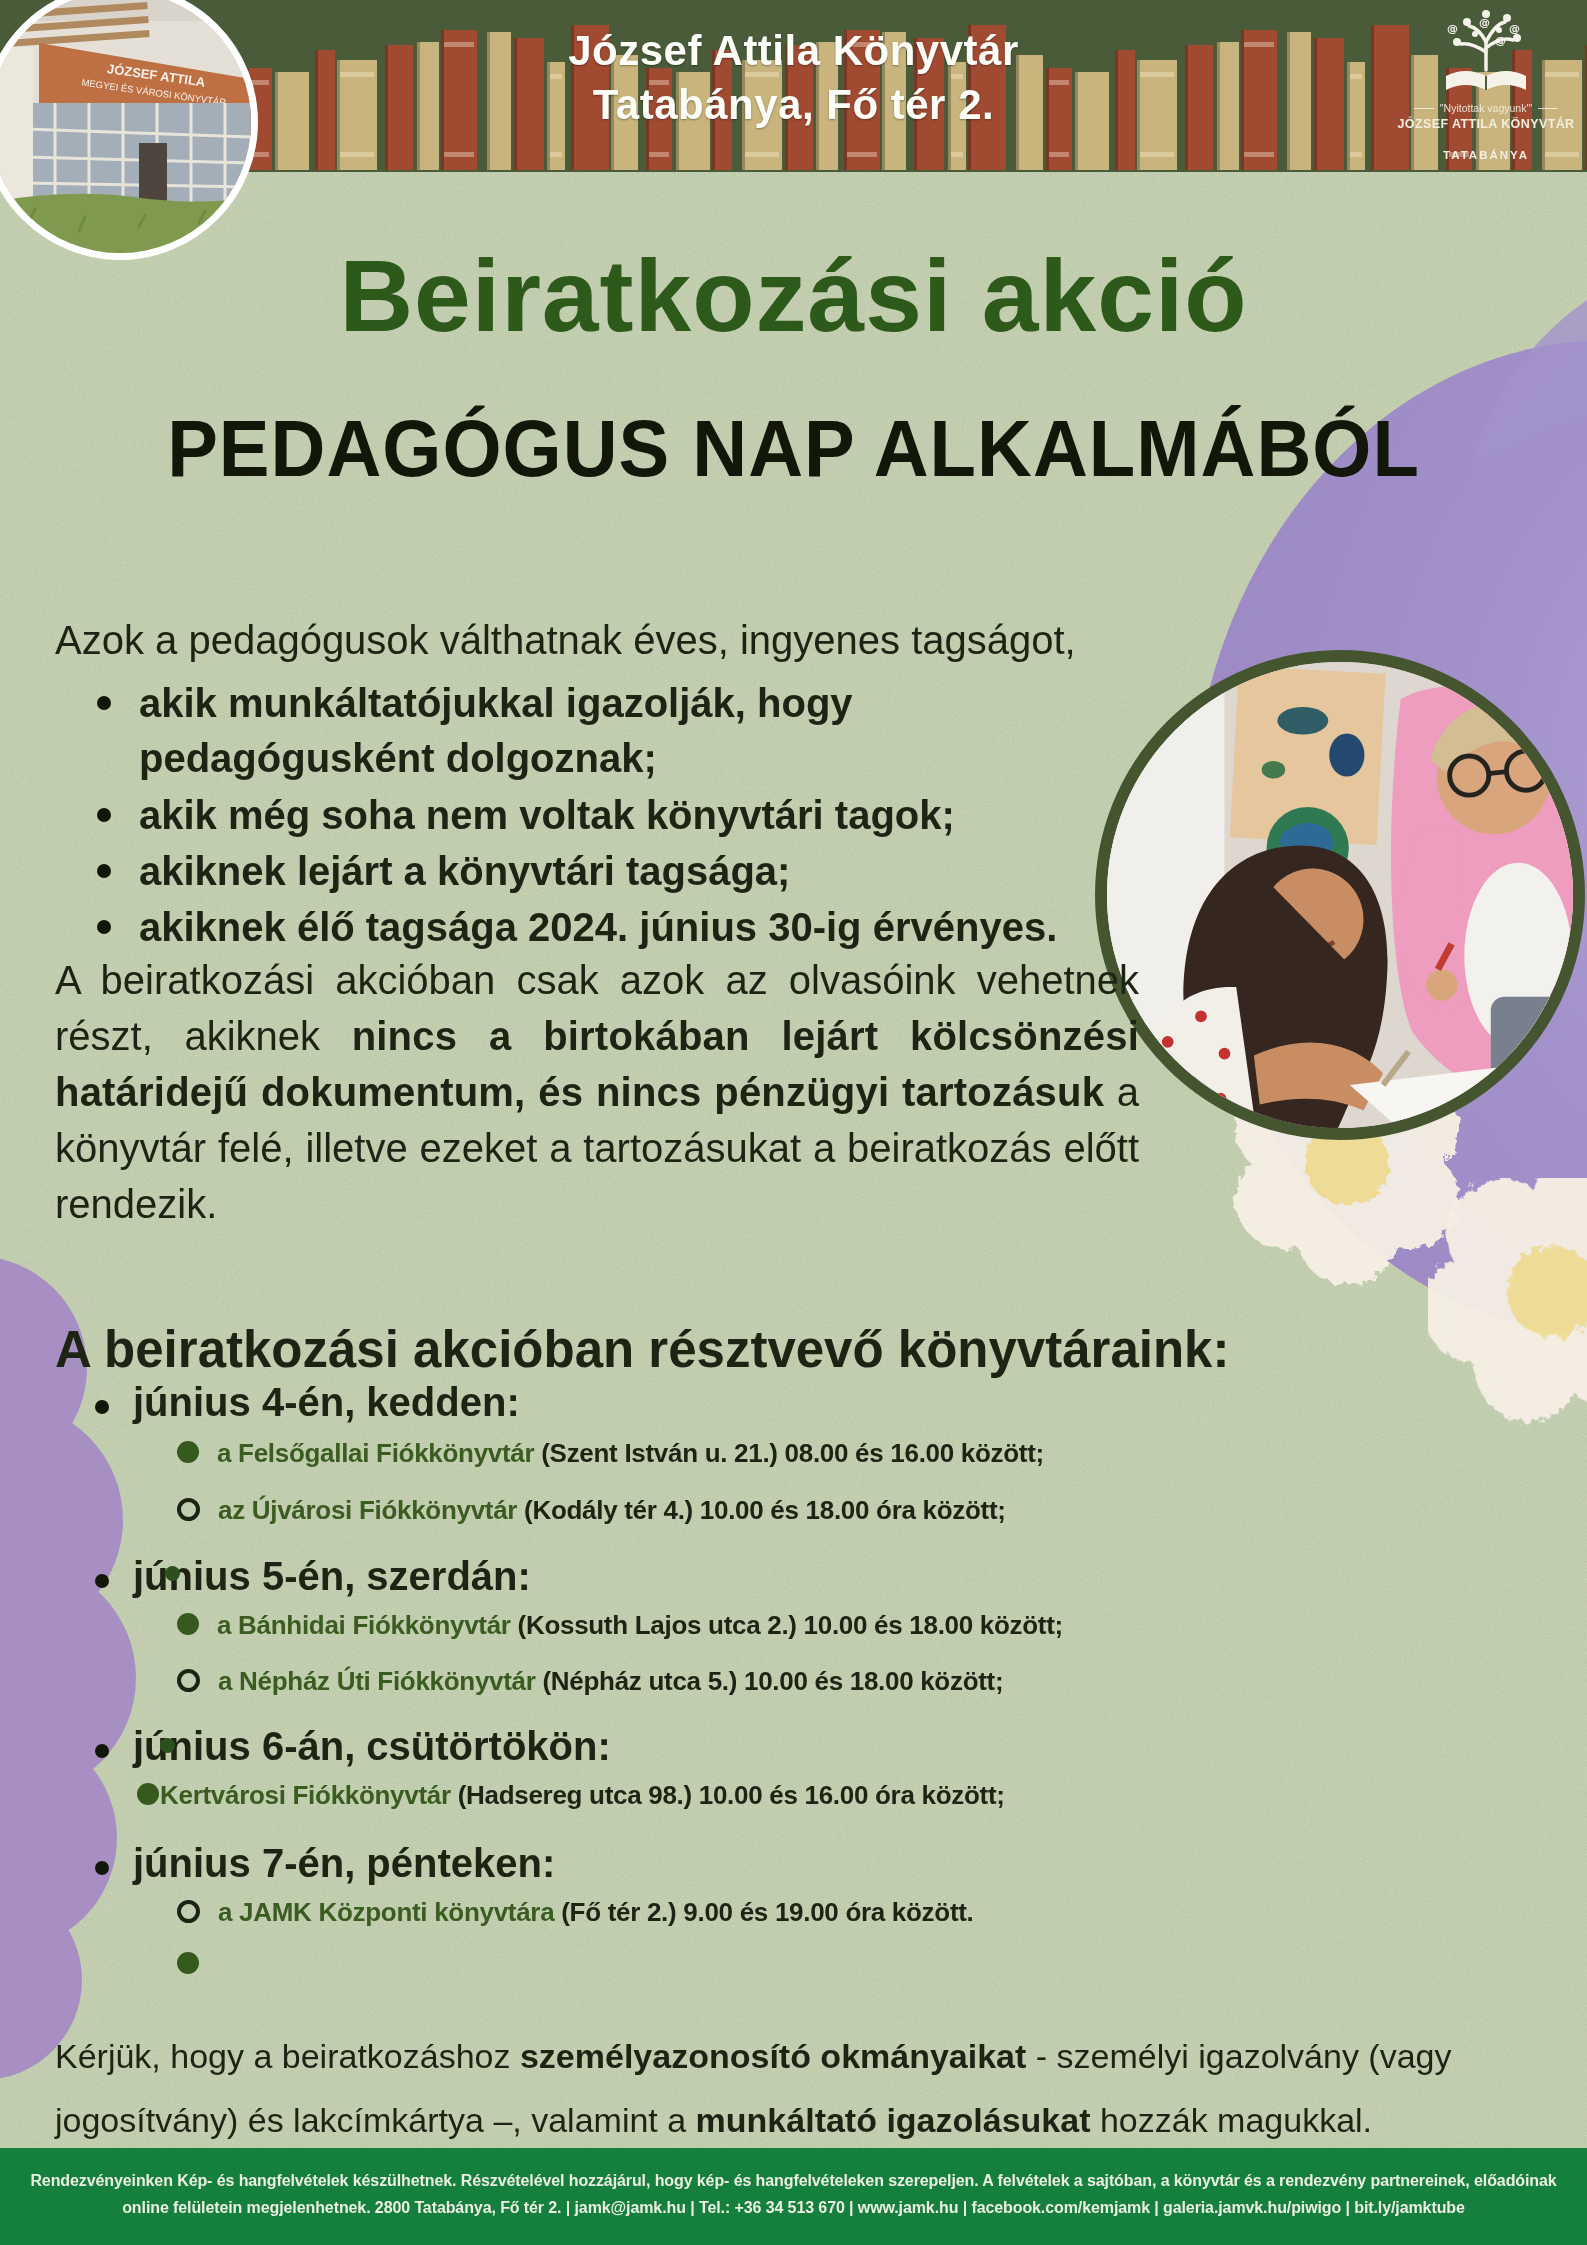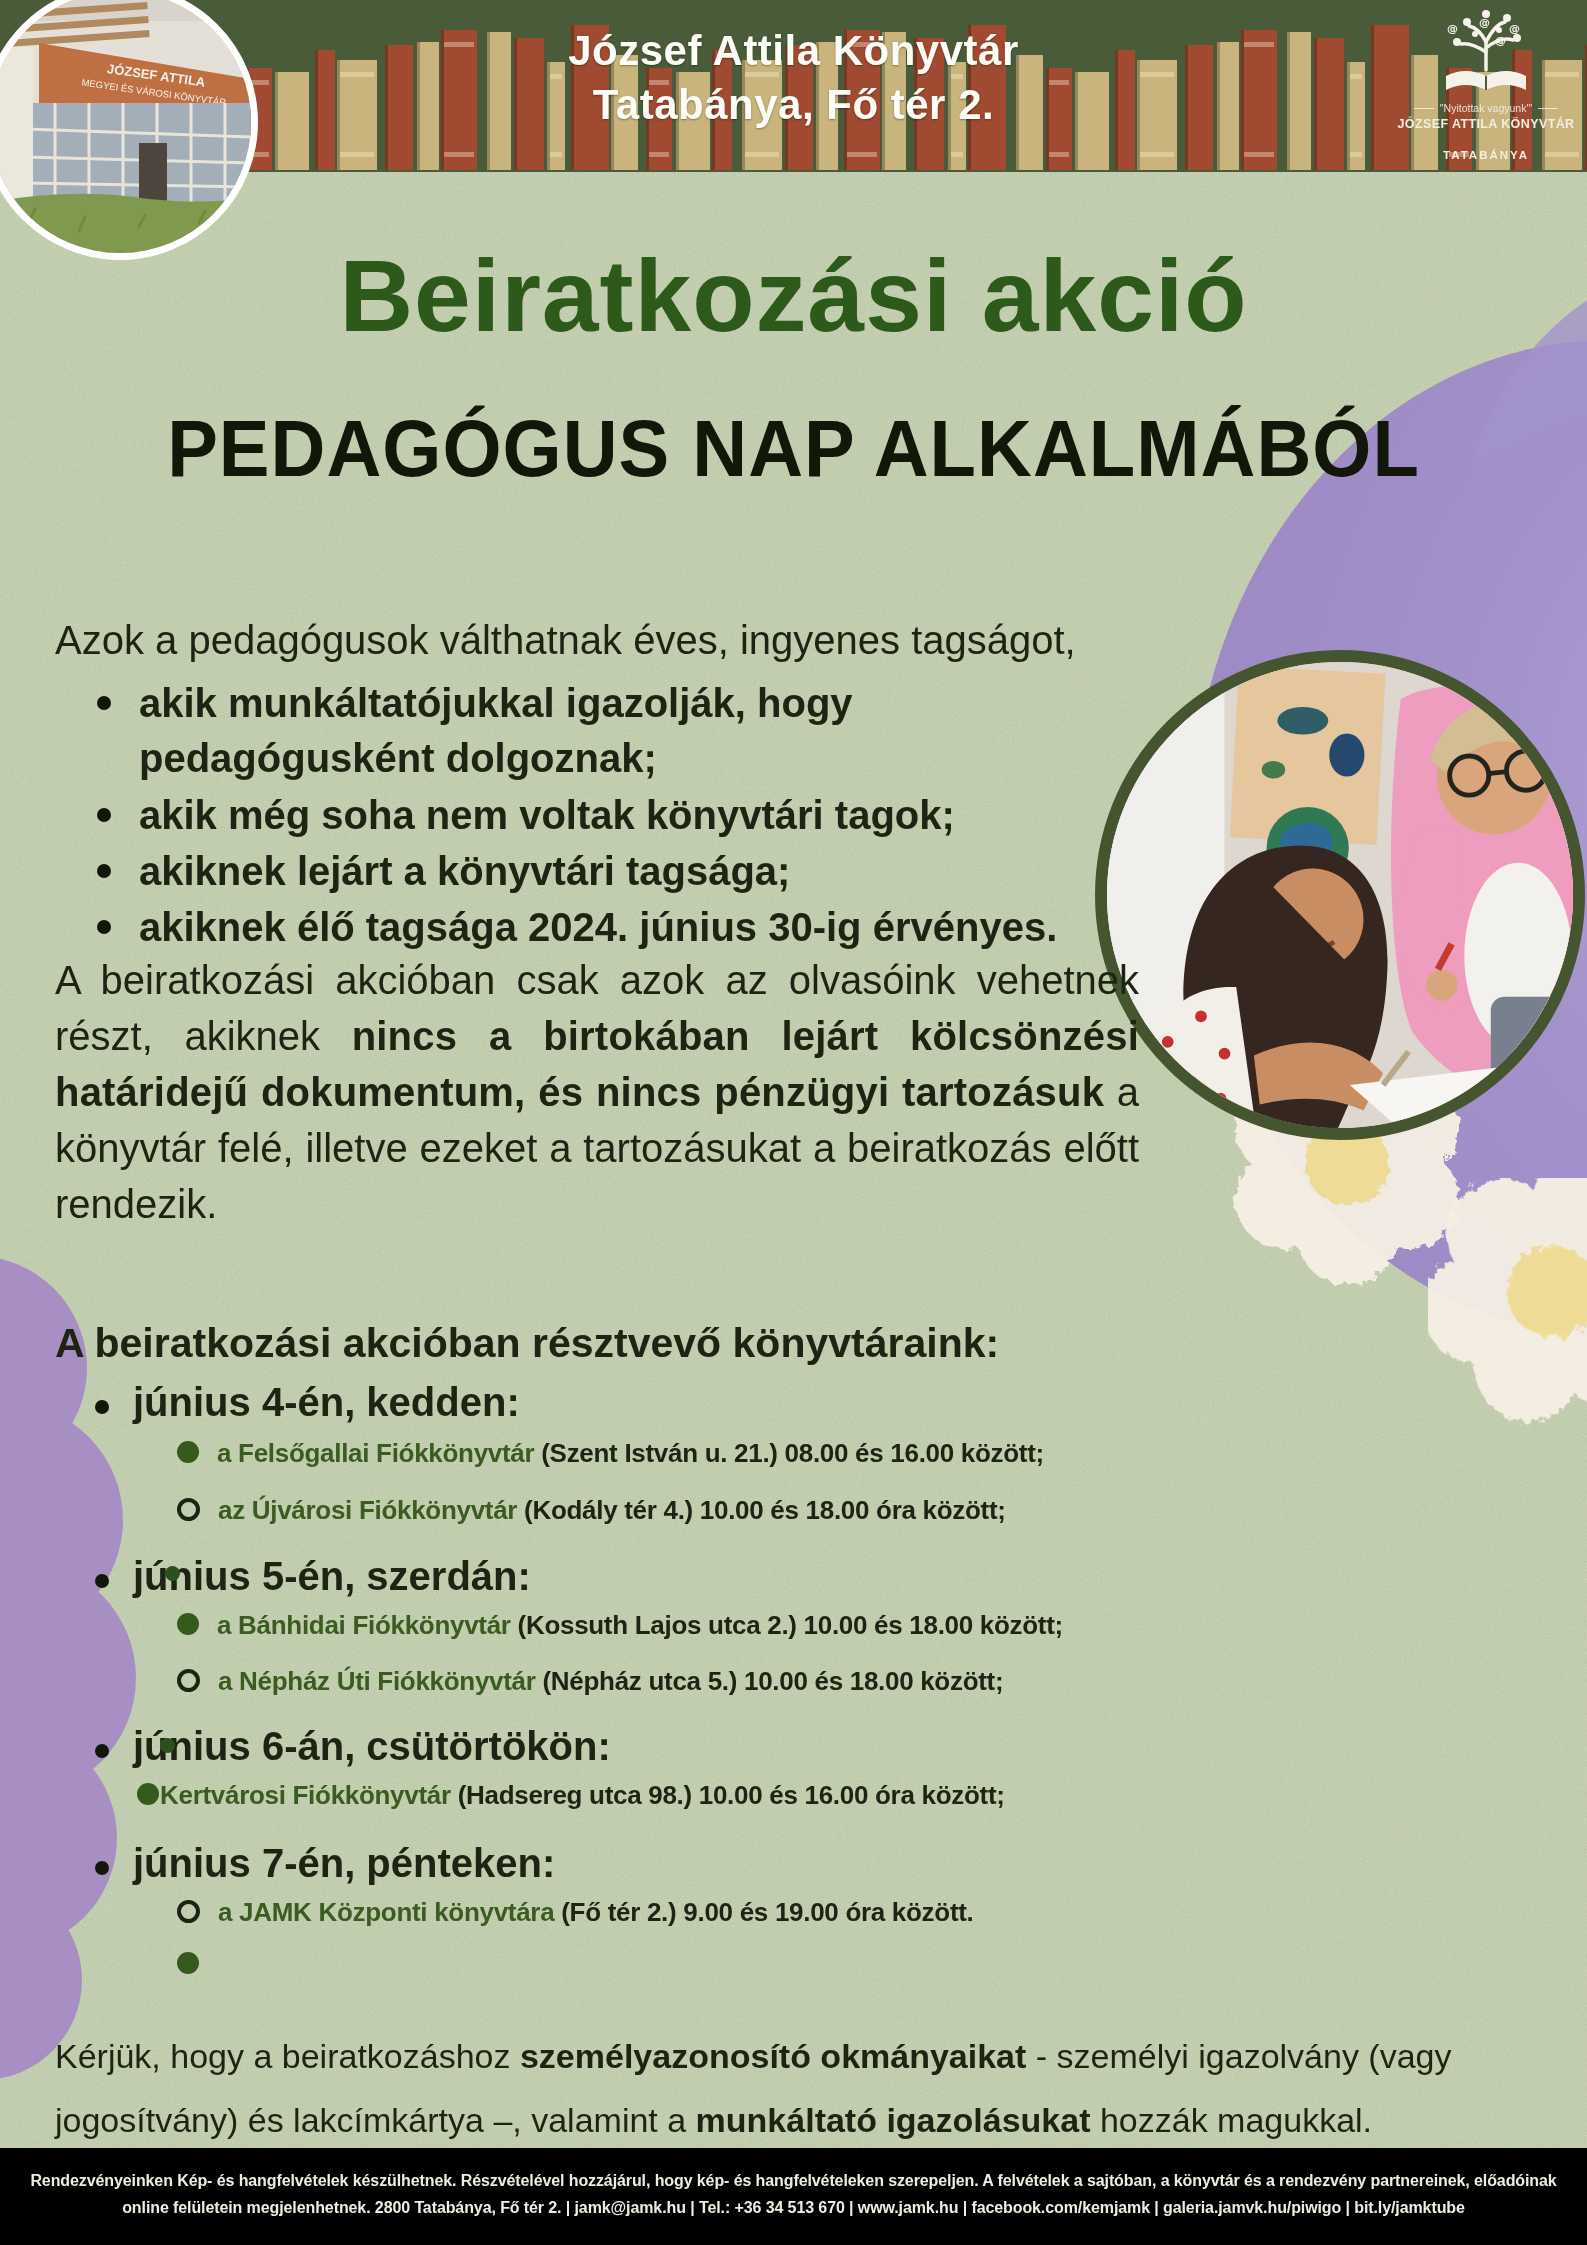--- a/index.html
+++ b/index.html
@@ -35,36 +35,36 @@
   
   .lead{top:618px;left:55px;width:1100px;font-size:40px;z-index:5;}
   .ib{left:55px;width:1085px;display:flex;z-index:5;font-weight:bold;font-size:40px;line-height:55px;}
   .ib .dot{flex:0 0 auto;width:14px;height:14px;border-radius:50%;background:#12170a;margin:20px 28px 0 42px;}
   .ib .t{max-width:930px;}
   .ib1 .t{max-width:800px;}
 
   .para2{top:952px;left:55px;width:1084px;font-size:40px;line-height:56px;text-align:justify;z-index:5;}
   .para2 b{letter-spacing:.2px;}
 
-  .sch-head{top:1320px;left:55px;width:1300px;font-size:41px;font-weight:bold;z-index:5;}
+  .sch-head{top:1320px;left:55px;width:1300px;font-size:51px;font-weight:bold;z-index:5;}
   .day{left:55px;width:1400px;display:flex;font-size:40px;font-weight:bold;z-index:5;}
   .day .dot{flex:0 0 auto;width:14px;height:14px;border-radius:50%;background:#12170a;margin:20px 24px 0 40px;}
   .entry{left:55px;width:1520px;font-size:26px;font-weight:bold;letter-spacing:-.3px;z-index:5;white-space:nowrap;}
   .entry .mk{display:inline-block;vertical-align:middle;margin:-6px 18px 0 122px;}
   .mk.filled{width:22px;height:22px;border-radius:50%;background:#365a1e;}
   .mk.hollow{width:15px;height:15px;border-radius:50%;border:4px solid #1b2413;background:transparent;}
   .entry.tight .mk{margin:-6px 1px 0 82px;}
   .lib{color:#3a5c20;}
   .stray{position:absolute;width:15px;height:15px;border-radius:50%;background:#2c4f1e;z-index:6;}
   .lonebullet{position:absolute;left:177px;top:1952px;width:22px;height:22px;border-radius:50%;background:#365a1e;z-index:5;}
 
   .closing{top:2024px;left:55px;width:1505px;font-size:34px;line-height:64px;z-index:5;}
 
   
-  .footer{position:absolute;left:0;top:2148px;width:1587px;height:97px;background:#000000;z-index:10;
+  .footer{position:absolute;left:0;top:2148px;width:1587px;height:97px;background:#15803d;z-index:10;
           color:#edeee2;text-align:center;font-weight:bold;}
   .footer .l1{margin-top:24px;font-size:16px;letter-spacing:-.1px;}
   .footer .l2{margin-top:9px;font-size:16px;letter-spacing:-.1px;}
 
   
   .purple-right{position:absolute;left:0;top:0;z-index:2;}
   .purple-left{position:absolute;left:0;top:1250px;z-index:2;}
   .flower{position:absolute;z-index:3;}
   .photo-circle{position:absolute;left:1095px;top:650px;width:466px;height:466px;border-radius:50%;
                 border:12px solid #44552f;overflow:hidden;z-index:4;background:#ddd7d0;}

